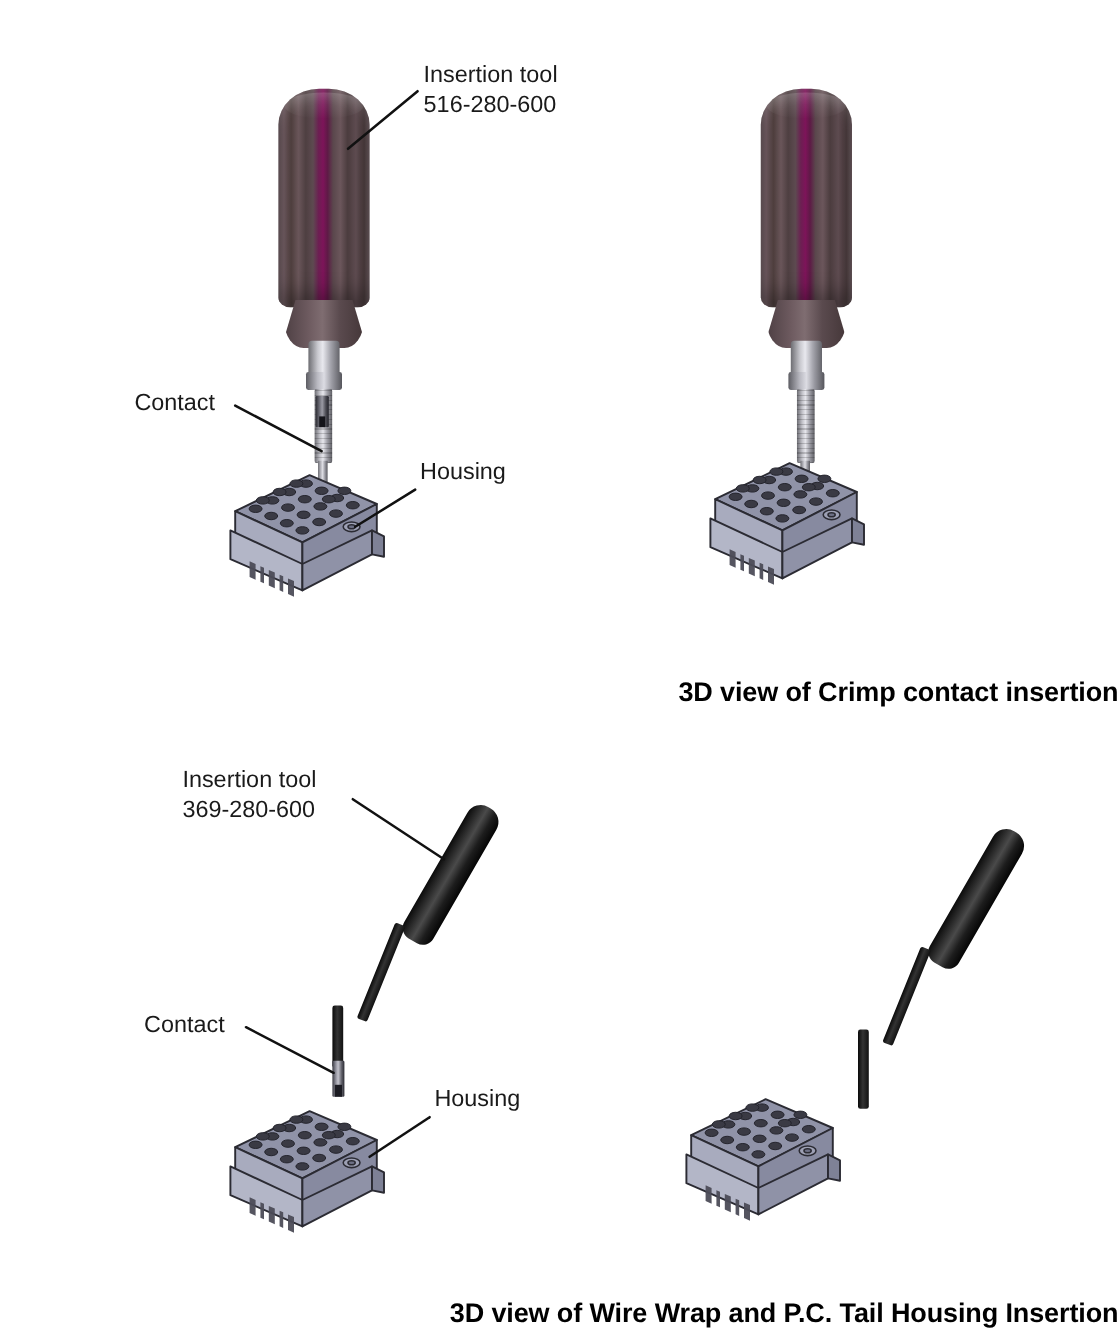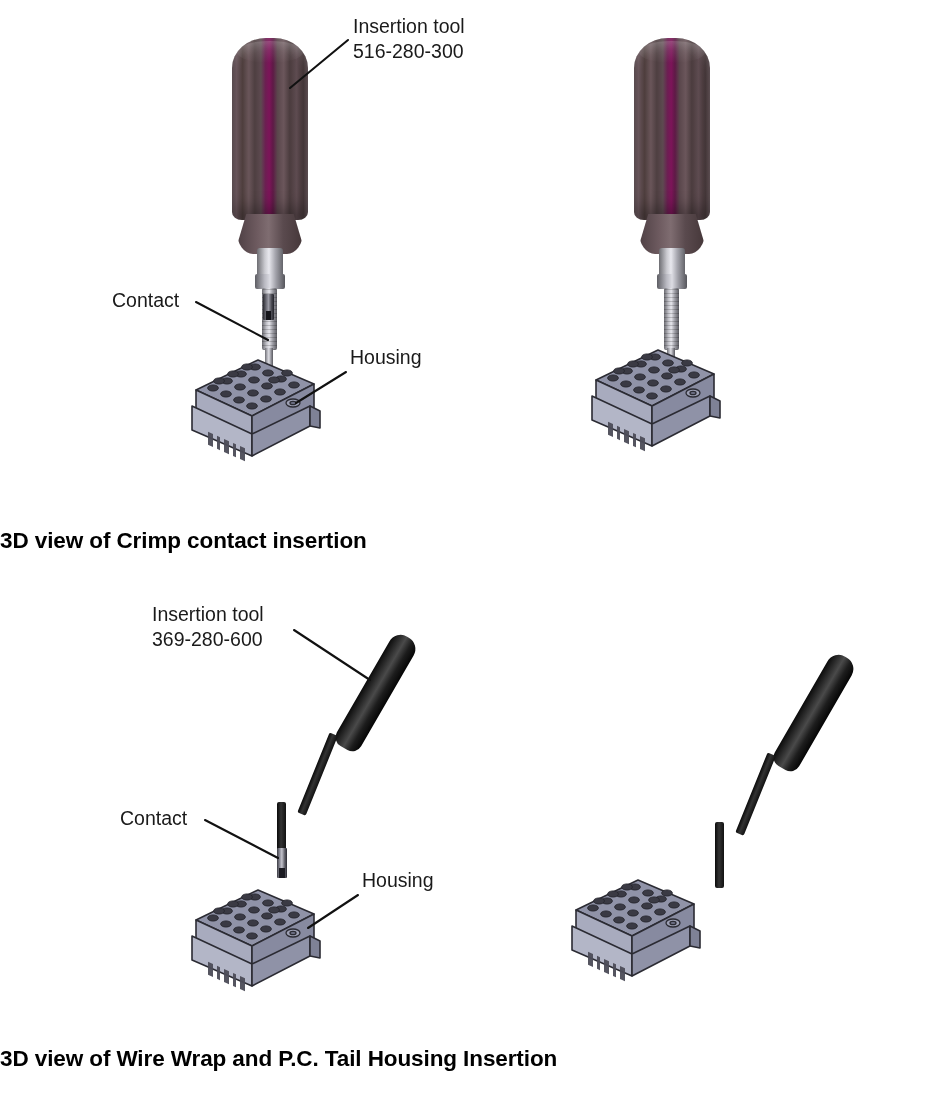--- a/index.html
+++ b/index.html
@@ -17,32 +17,33 @@
     color: #000000;
   }
   .page {
     position: absolute;
     inset: 0;
   }
   .panel {
     position: absolute;
     left: 0;
     width: 818px;
+    margin-top: 36px;
   }
   #panel-crimp   { top: 0;   height: 580px; }
   #panel-wirewrap{ top: 580px; height: 534px; }
 
   .figure {
     position: absolute;
   }
 
   .caption {
     position: absolute;
     width: 932px;
-    text-align: left;
+    text-align: right;
     font-weight: bold;
     font-size: 22.5px;
     letter-spacing: -0.1px;
     color: #000000;
     white-space: nowrap;
   }
   #caption-crimp    { top: 528px; }
   #caption-wirewrap { top: 1046px; }
 
   
@@ -253,21 +254,21 @@
 
           <g stroke="#2b2b33" stroke-width="1.3" fill="#9da0b4">
             <ellipse cx="107" cy="47" rx="7" ry="4"></ellipse>
             <ellipse cx="107" cy="47" rx="3" ry="1.7" fill="#6e7186"></ellipse>
           </g>
         </svg>
       </div>
 
       <div class="callout" style="left:353px; top:14px;">
         <span class="l1">Insertion tool</span>
-        <span class="l2">516-280-300</span>
+        <span class="l2">516-280-600</span>
       </div>
       <svg class="leader" style="left:0; top:0; width:932px; height:580px;">
         <line x1="348" y1="40" x2="290" y2="88"></line>
       </svg>
 
       <div class="callout" style="left:112px; top:288px;">
         <span class="l1">Contact</span>
       </div>
       <svg class="leader" style="left:0; top:0; width:932px; height:580px;">
         <line x1="196" y1="302" x2="268" y2="340"></line>

